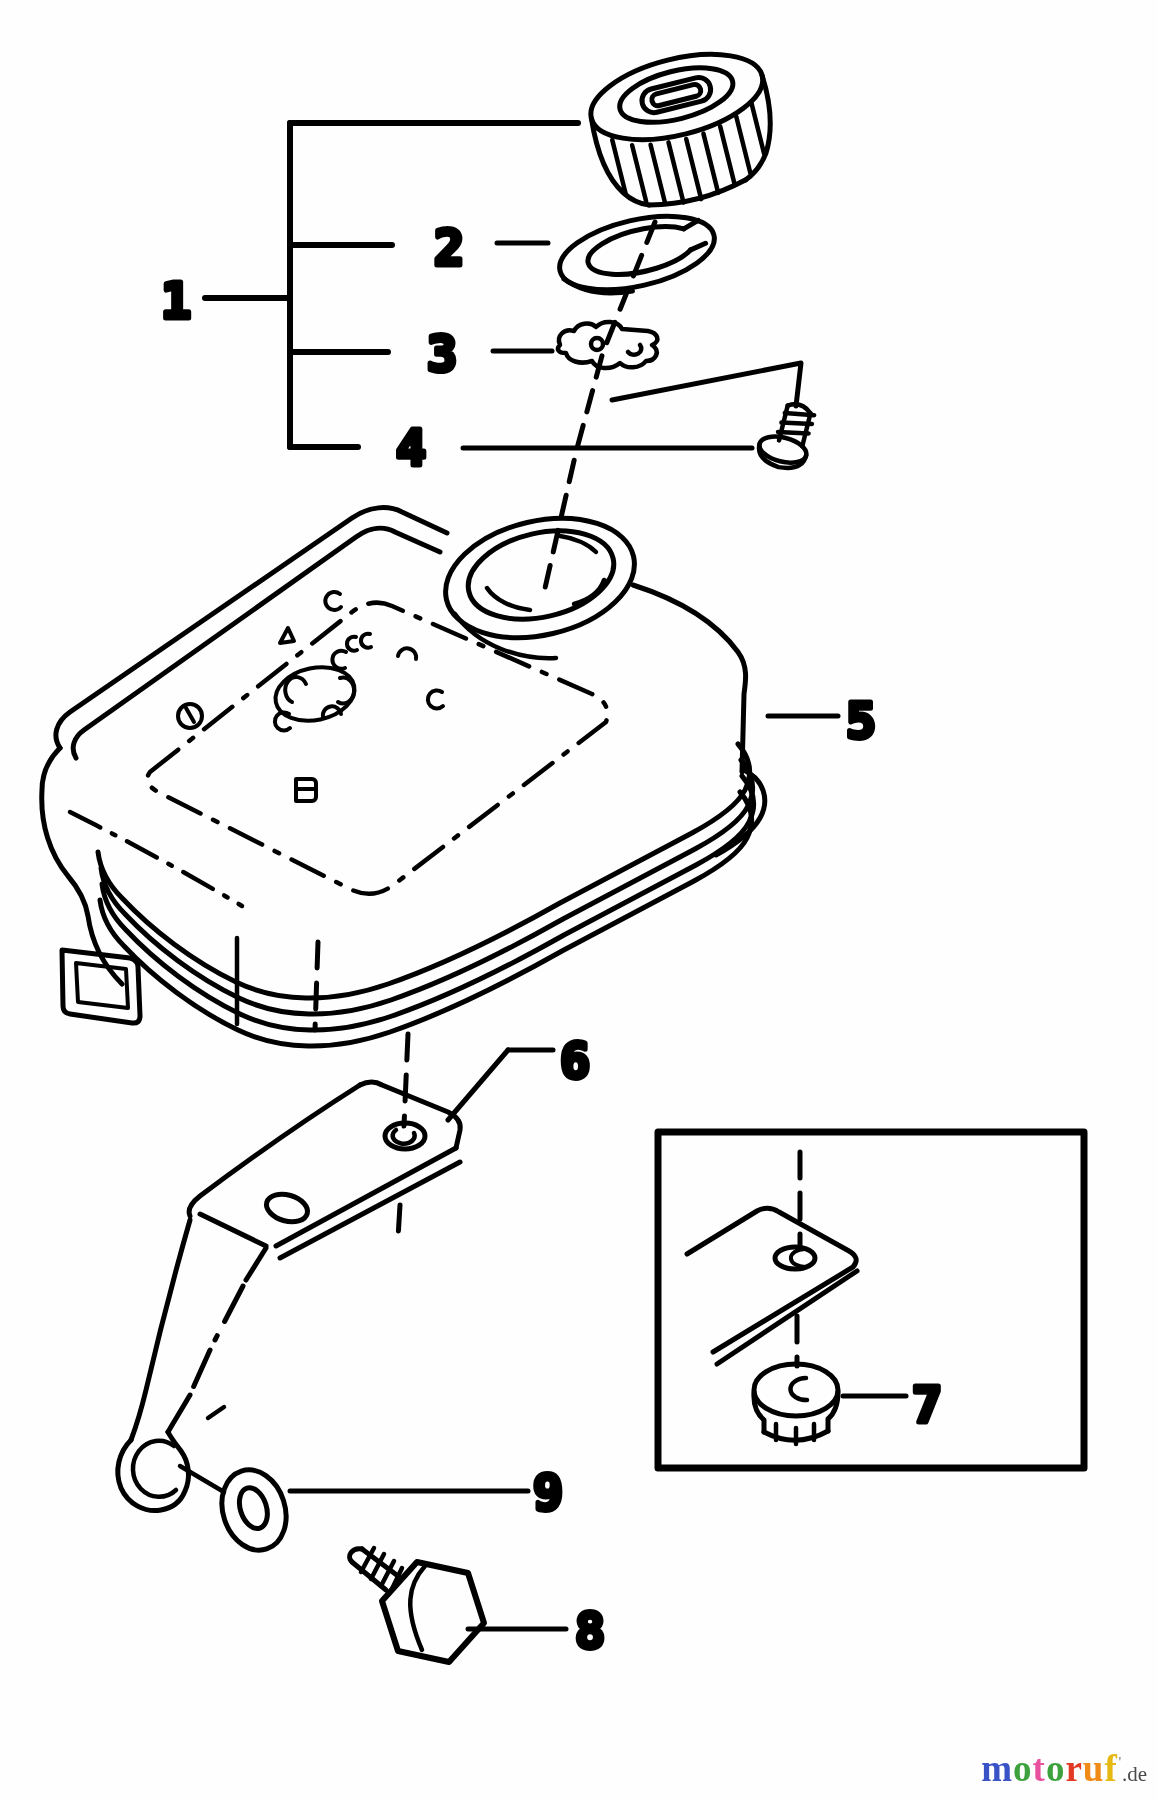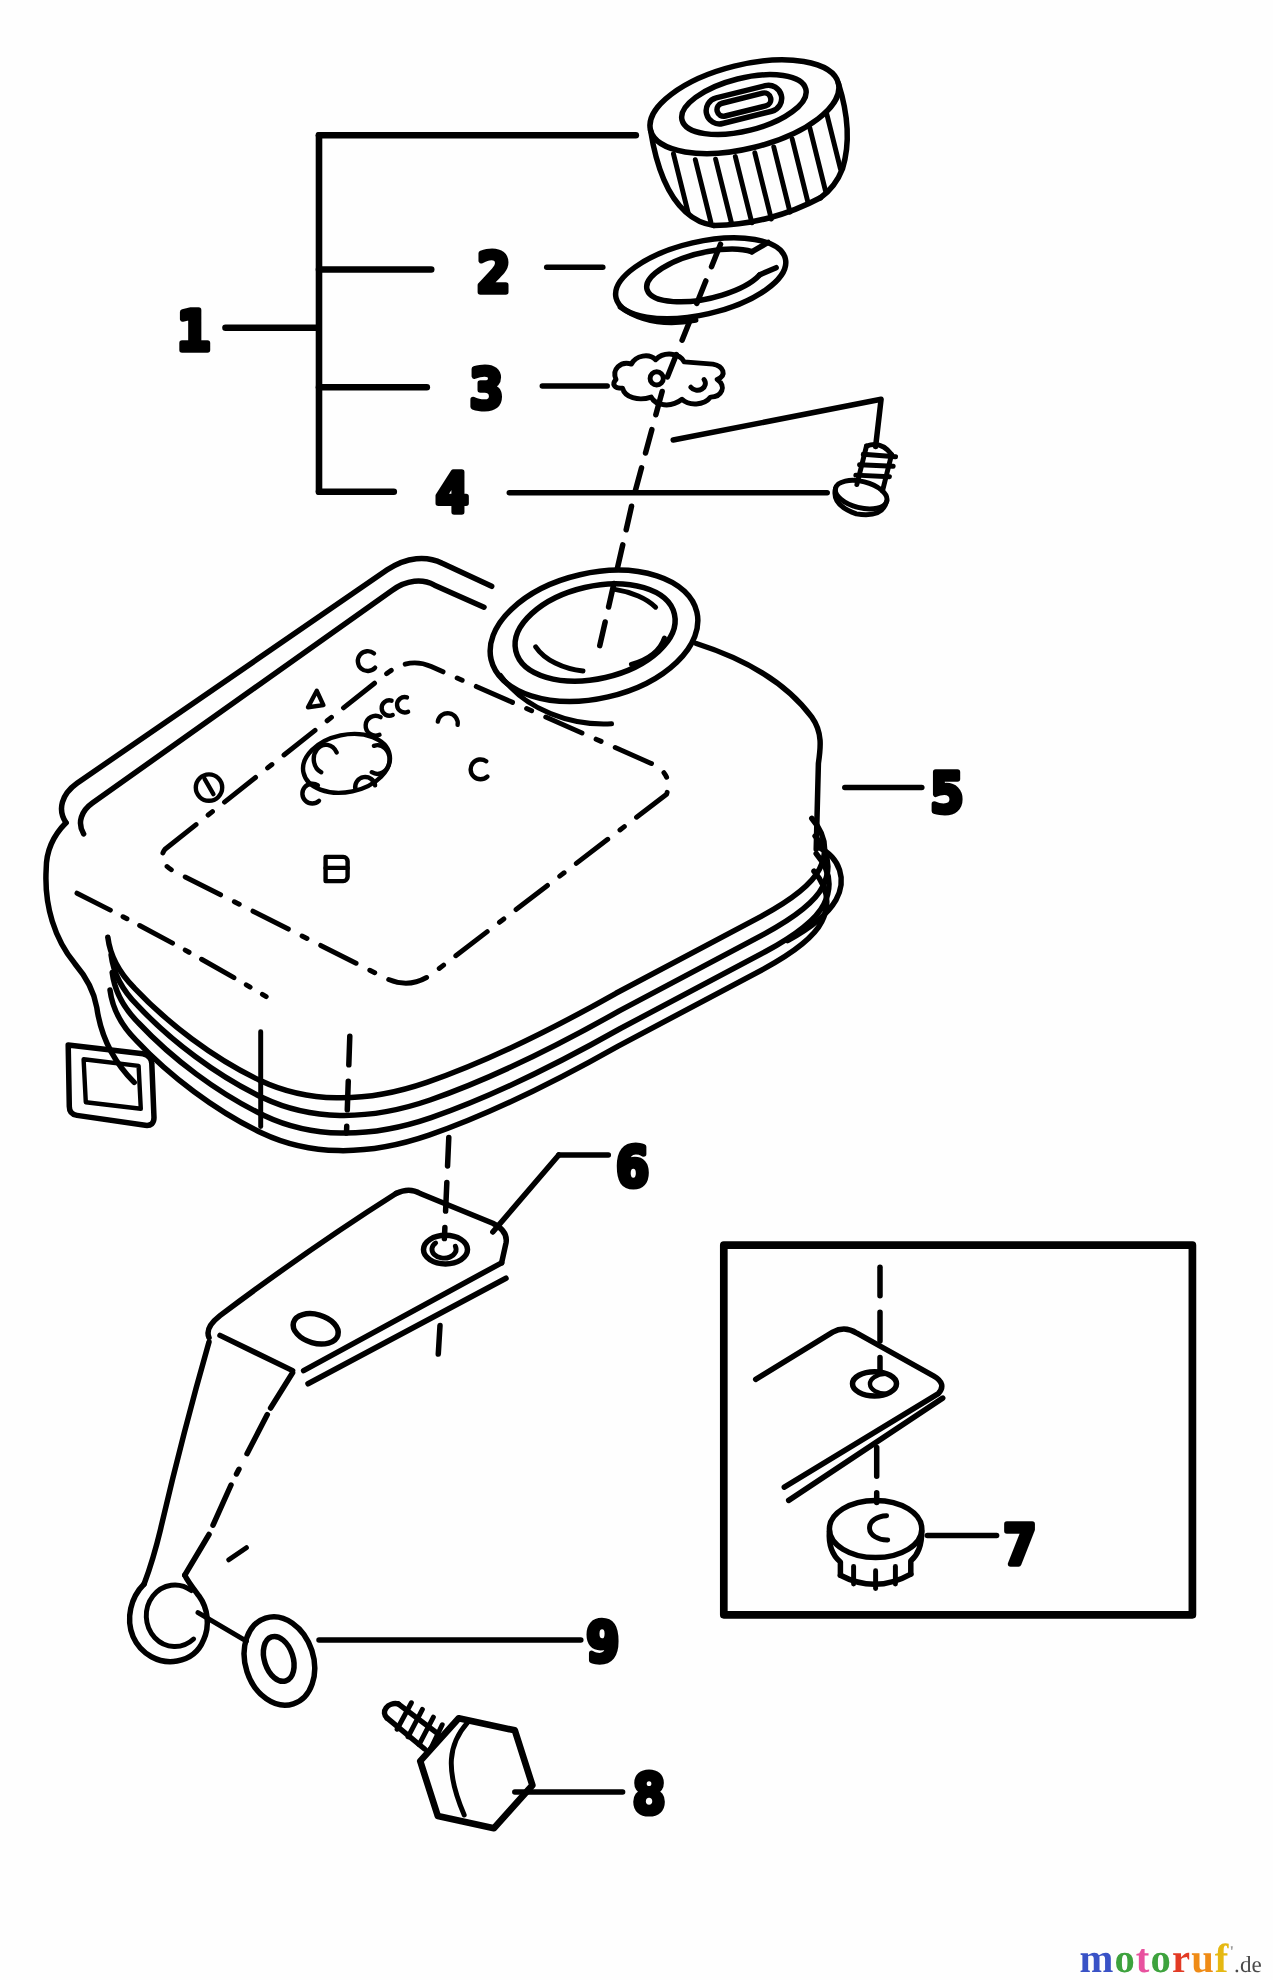--- a/index.html
+++ b/index.html
@@ -1,20 +1,20 @@
 <!DOCTYPE html>
 <html><head>
 <meta charset="utf-8">
 <style>
   html,body{margin:0;padding:0;background:#fff;}
   #stage{position:relative;width:1157px;height:1800px;background:#fefefe;overflow:hidden;
          font-family:"DejaVu Sans",sans-serif;}
   #art{position:absolute;left:0;top:0;}
   .callout{font:700 50px "DejaVu Sans Mono",monospace;fill:#000;}
-  #watermark{position:absolute;right:10px;bottom:0;white-space:nowrap;
+  #watermark{position:absolute;right:10px;bottom:13px;white-space:nowrap;
              font-family:"Liberation Serif",serif;font-weight:700;font-size:37px;
              letter-spacing:1px;line-height:1;}
   #watermark .tick{font-size:15px;color:#9a9a9a;vertical-align:14px;letter-spacing:0;}
   #watermark .suffix{font-size:21px;font-weight:400;letter-spacing:0;}
 </style>
 </head>
 <body>
 
 <div id="stage">
 <svg id="art" width="1157" height="1800" viewBox="0 0 1157 1800" fill="none" stroke="#000" stroke-width="5" stroke-linecap="round" stroke-linejoin="round">

